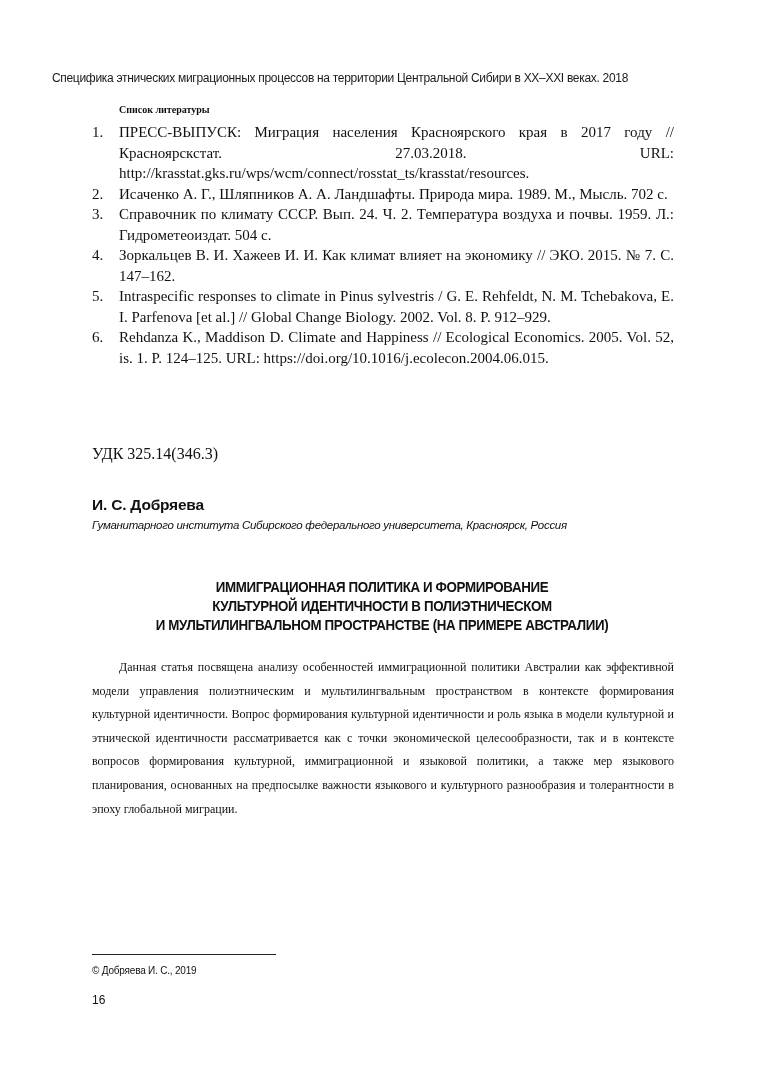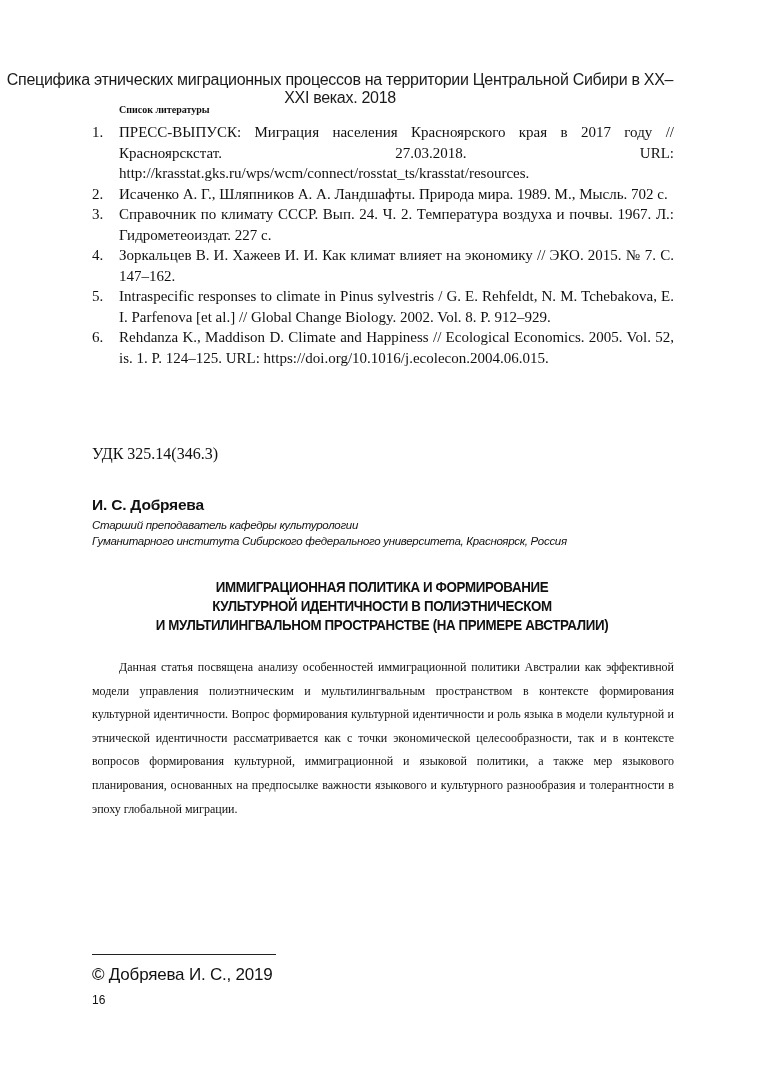--- a/index.html
+++ b/index.html
@@ -14,21 +14,21 @@
       overflow: hidden;
       color: #111111;
     }
     .running-header {
       position: absolute;
       top: 71px;
       left: 0;
       width: 680px;
       text-align: center;
       font-family: "Liberation Sans", sans-serif;
-      font-size: 16px;
+      font-size: 12px;
       letter-spacing: -0.3px;
       color: #1a1a1a;
     }
     .refs-title {
       position: absolute;
       top: 104px;
       left: 119px;
       font-family: Liberation Serif, serif;
       font-weight: bold;
       font-size: 10px;
@@ -126,21 +126,21 @@
       left: 92px;
       width: 184px;
       height: 0;
       border-top: 1px solid #222222;
     }
     .copyright {
       position: absolute;
       top: 965px;
       left: 92px;
       font-family: "Liberation Sans", sans-serif;
-      font-size: 17px;
+      font-size: 10px;
       letter-spacing: -0.2px;
     }
     .page-number {
       position: absolute;
       top: 993px;
       left: 92px;
       font-family: "Liberation Sans", sans-serif;
       font-size: 12px;
     }
   </style>
@@ -155,42 +155,41 @@
   <li>
     <span class="num">1.</span>
     <span class="txt">ПРЕСС-ВЫПУСК: Миграция населения Красноярского края в 2017 году // Красноярскстат. 27.03.2018. URL: http://krasstat.gks.ru/wps/wcm/connect/rosstat_ts/krasstat/resources.</span>
   </li>
   <li>
     <span class="num">2.</span>
     <span class="txt">Исаченко А. Г., Шляпников А. А. Ландшафты. Природа мира. 1989. М., Мысль. 702 с.</span>
   </li>
   <li>
     <span class="num">3.</span>
-    <span class="txt">Справочник по климату СССР. Вып. 24. Ч. 2. Температура воздуха и почвы. 1967. Л.: Гидрометеоиздат. 227 с.</span>
+    <span class="txt">Справочник по климату СССР. Вып. 24. Ч. 2. Температура воздуха и почвы. 1959. Л.: Гидрометеоиздат. 504 с.</span>
   </li>
   <li>
     <span class="num">4.</span>
     <span class="txt">Зоркальцев В. И. Хажеев И. И. Как климат влияет на экономику // ЭКО.  2015. № 7. С. 147–162.</span>
   </li>
   <li>
     <span class="num">5.</span>
     <span class="txt">Intraspecific responses to climate in Pinus sylvestris / G. E. Rehfeldt, N. M. Tchebakova, E. I. Parfenova [et al.] // Global Change Biology. 2002. Vol. 8. P. 912–929.</span>
   </li>
   <li>
     <span class="num">6.</span>
     <span class="txt">Rehdanza K., Maddison D. Climate and Happiness // Ecological Economics. 2005. Vol. 52, is. 1. P. 124–125. URL: https://doi.org/10.1016/j.ecolecon.2004.06.015.</span>
   </li>
 </ol>
 
 <div class="udk">УДК 325.14(346.3)</div>
 
 <div class="author">И. С. Добряева</div>
 
 <div class="affiliation">
-  <div>Старший преподаватель кафедры культурологии</div>
   <div>Гуманитарного института Сибирского федерального университета, Красноярск, Россия</div>
 </div>
 
 <div class="article-title">
   <div>ИММИГРАЦИОННАЯ ПОЛИТИКА И ФОРМИРОВАНИЕ</div>
   <div>КУЛЬТУРНОЙ ИДЕНТИЧНОСТИ В ПОЛИЭТНИЧЕСКОМ</div>
   <div>И МУЛЬТИЛИНГВАЛЬНОМ ПРОСТРАНСТВЕ (НА ПРИМЕРЕ АВСТРАЛИИ)</div>
 </div>
 
 <div class="body-text">

